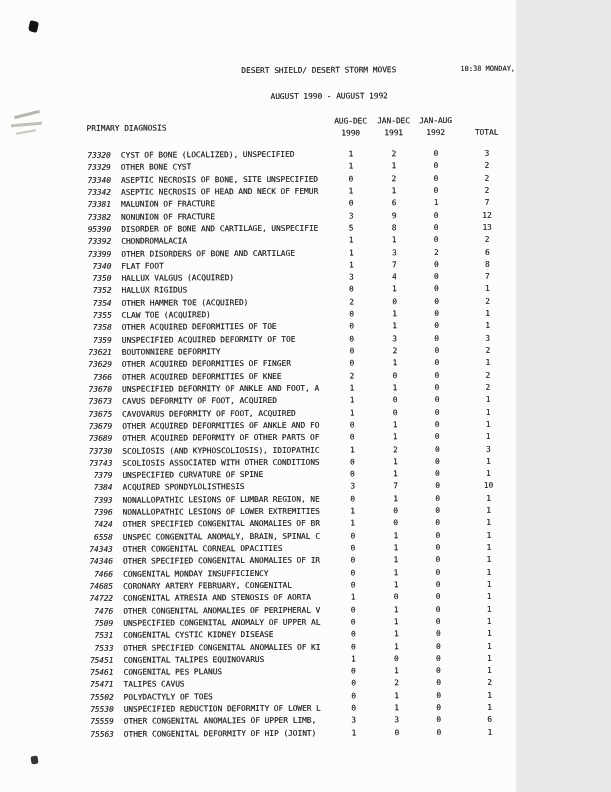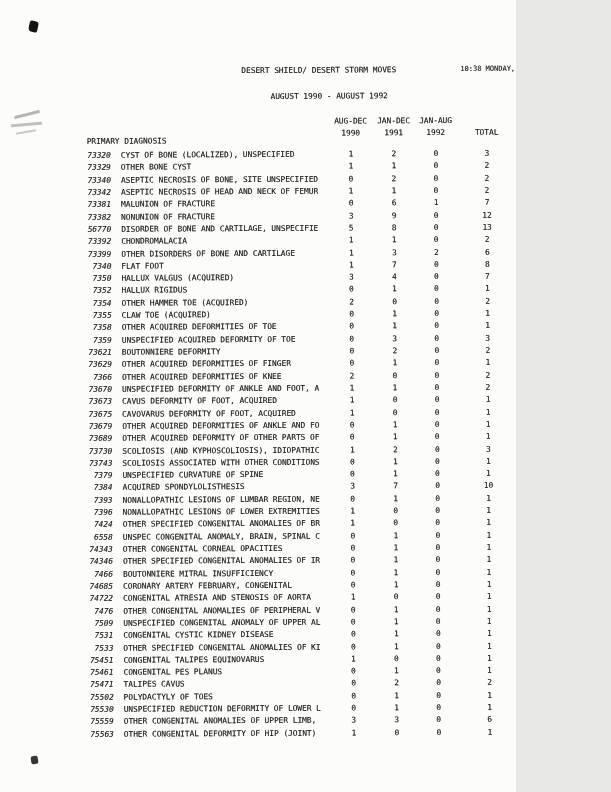--- a/index.html
+++ b/index.html
@@ -23,21 +23,21 @@
     position: absolute;
     font-size: 7.8px;
     letter-spacing: 0;
     white-space: pre;
     text-shadow: 0.25px 0 0 rgba(30,30,30,0.55);
   }
   .doc-title   { left: 243px; top: 66px; }
   .timestamp   { left: 462px; top: 66px; font-size: 7px; }
   .subtitle    { left: 252px; top: 92px; margin-left: 20px; }
 
-  .h-primary   { left: 88px;  top: 136px; }
+  .h-primary   { left: 88px;  top: 123px; }
   .hcell       { position: absolute; width: 44px; text-align: center; font-size: 7.8px; white-space: pre; text-shadow: 0.25px 0 0 rgba(30,30,30,0.55); }
   .h1 { top: 117px; }
   .h2 { top: 129px; }
   .hx1 { left: 330px; }
   .hx2 { left: 373px; }
   .hx3 { left: 415px; }
   .hx4 { left: 466px; }
 
   .rows { position: absolute; left: 0; top: 149px; right: 0; }
   .row  { position: relative; height: 12.32px; }
@@ -144,21 +144,21 @@
         <div class="row">
           <span class="cell c-code">73382</span>
           <span class="cell c-diag">NONUNION OF FRACTURE</span>
           <span class="cell c-v c-v1">3</span>
           <span class="cell c-v c-v2">9</span>
           <span class="cell c-v c-v3">0</span>
           <span class="cell c-v c-v4">12</span>
         </div>
 
         <div class="row">
-          <span class="cell c-code">56770</span>
+          <span class="cell c-code">95390</span>
           <span class="cell c-diag">DISORDER OF BONE AND CARTILAGE, UNSPECIFIE</span>
           <span class="cell c-v c-v1">5</span>
           <span class="cell c-v c-v2">8</span>
           <span class="cell c-v c-v3">0</span>
           <span class="cell c-v c-v4">13</span>
         </div>
 
         <div class="row">
           <span class="cell c-code">73392</span>
           <span class="cell c-diag">CHONDROMALACIA</span>
@@ -397,21 +397,21 @@
           <span class="cell c-code">74346</span>
           <span class="cell c-diag">OTHER SPECIFIED CONGENITAL ANOMALIES OF IR</span>
           <span class="cell c-v c-v1">0</span>
           <span class="cell c-v c-v2">1</span>
           <span class="cell c-v c-v3">0</span>
           <span class="cell c-v c-v4">1</span>
         </div>
 
         <div class="row">
           <span class="cell c-code">7466</span>
-          <span class="cell c-diag">BOUTONNIERE MITRAL INSUFFICIENCY</span>
+          <span class="cell c-diag">CONGENITAL MONDAY INSUFFICIENCY</span>
           <span class="cell c-v c-v1">0</span>
           <span class="cell c-v c-v2">1</span>
           <span class="cell c-v c-v3">0</span>
           <span class="cell c-v c-v4">1</span>
         </div>
 
         <div class="row">
           <span class="cell c-code">74685</span>
           <span class="cell c-diag">CORONARY ARTERY FEBRUARY, CONGENITAL</span>
           <span class="cell c-v c-v1">0</span>

